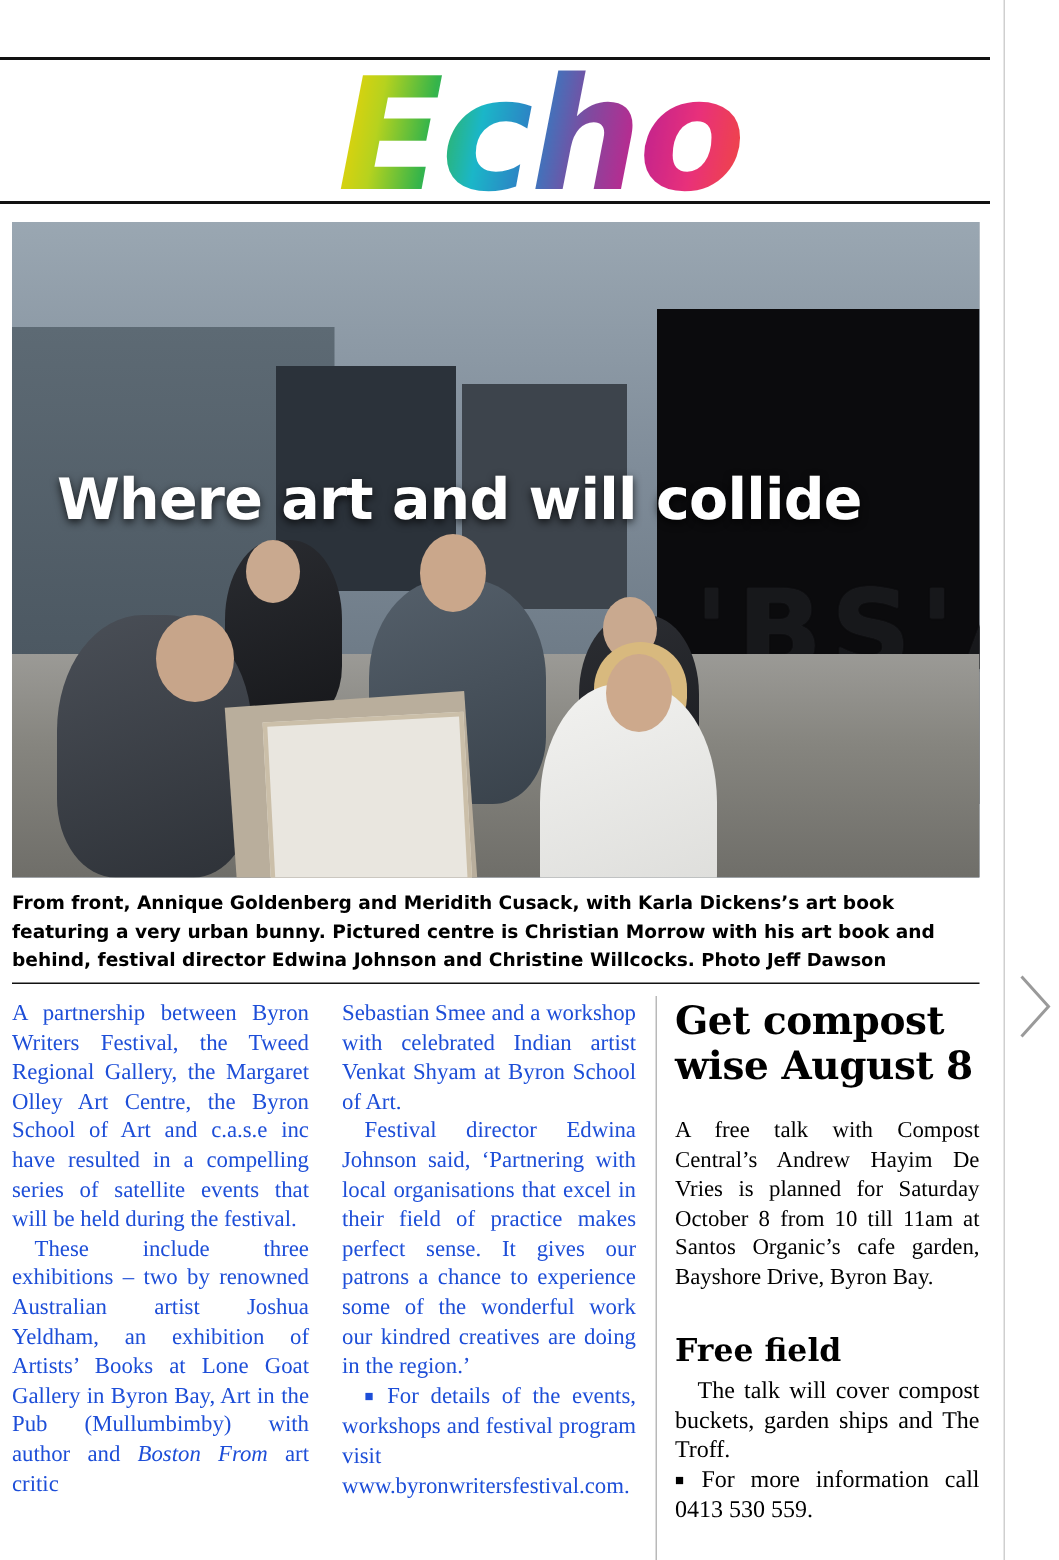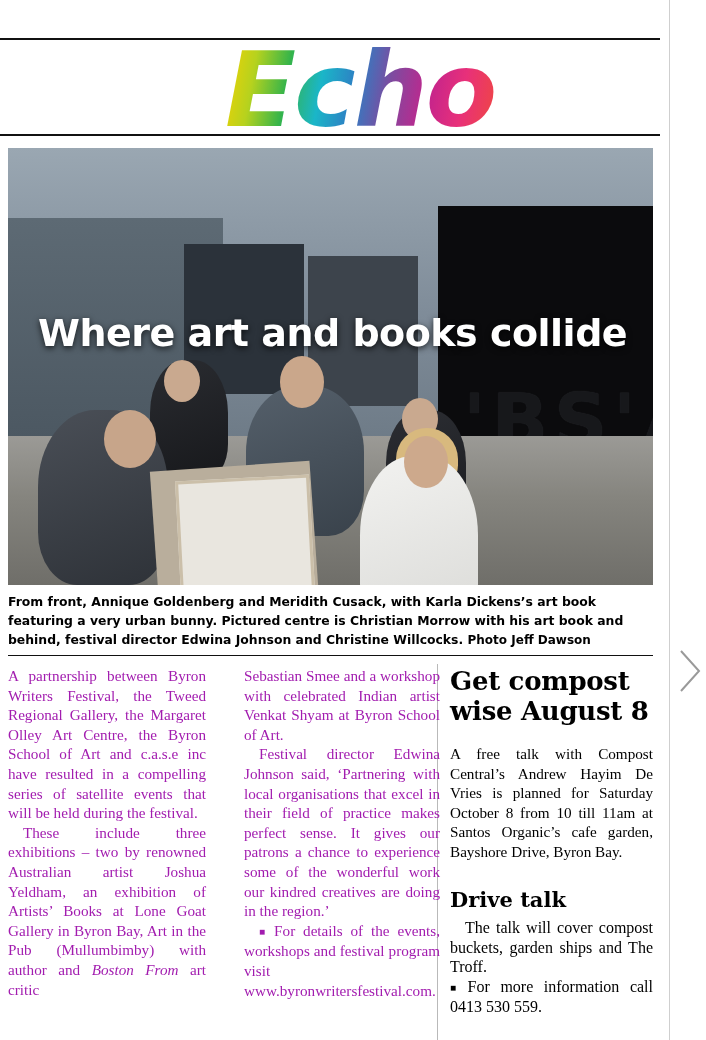--- a/index.html
+++ b/index.html
@@ -202,26 +202,26 @@
   .vrule.v1 { left: 437px; }
 
   
   .col {
     position: absolute;
     top: 666px;
     font-family: "Liberation Serif", serif;
     font-size: 15.2px;
     line-height: 19.6px;
     text-align: justify;
-    color: #a21caf;
+    color: #1d4ed8;
   }
   .col p { margin: 0; }
   .col p + p { text-indent: 15px; }
   .col1 { left: 8px;   width: 198px; }
-  .col2 { left: 244px; width: 196px; }
+  .col2 { left: 228px; width: 196px; }
   .bullet::before {
     content: "\25A0";
     font-size: 10px;
     margin-right: 5px;
     vertical-align: 1px;
   }
 
   .head-compost {
     position: absolute;
     left: 450px; top: 666px;
@@ -304,21 +304,21 @@
     <div class="ph-fig f5hair"></div>
     <div class="ph-fig f5"></div>
     <div class="ph-fig f5head"></div>
     <div class="f5jeans"></div>
     <div class="ph-fig f1"></div>
     <div class="ph-fig f1head"></div>
 
     <div class="ph-easel"></div>
     <div class="ph-canvas"></div>
 
-    <div class="ph-headline">Where art and books collide</div>
+    <div class="ph-headline">Where art and will collide</div>
   </div>
 
   <div class="caption">
     <span>From front, Annique Goldenberg and Meridith Cusack, with Karla Dickens’s art book featuring a very urban bunny. Pictured centre is Christian Morrow with his art book and behind, festival director Edwina Johnson and Christine Willcocks.</span>
     <span class="credit">Photo Jeff Dawson</span>
   </div>
 
   <div class="rule-above-cols"></div>
   <div class="vrule v1"></div>
 
@@ -328,21 +328,21 @@
   </div>
 
   <div class="col col2">
     <p>Sebastian Smee and a workshop with celebrated Indian artist Venkat Shyam at Byron School of Art.</p>
     <p>Festival director Edwina Johnson said, ‘Partnering with local organisations that excel in their field of practice makes perfect sense. It gives our patrons a chance to experience some of the wonderful work our kindred creatives are doing in the region.’</p>
     <p class="bullet">For details of the events, workshops and festival program visit www.byronwritersfestival.com.</p>
   </div>
 
   <div class="head-compost">Get compost wise August 8</div>
   <div class="col3-body">A free talk with Compost Central’s Andrew Hayim De Vries is planned for Saturday October 8 from 10 till 11am at Santos Organic’s cafe garden, Bayshore Drive, Byron Bay.</div>
-  <div class="head-freetalk">Drive talk</div>
+  <div class="head-freetalk">Free field</div>
   <div class="col3-body2">
     <p>The talk will cover compost buckets, garden ships and The Troff.</p>
     <p class="bullet noind">For more information call 0413 530 559.</p>
   </div>
 
   <div class="chevron">
     <svg width="26" height="46" viewBox="0 0 26 46" fill="none" xmlns="http://www.w3.org/2000/svg">
       <path d="M3 3 L21 23 L3 43" stroke="#9a9a9a" stroke-width="2" fill="none"></path>
     </svg>
   </div>

